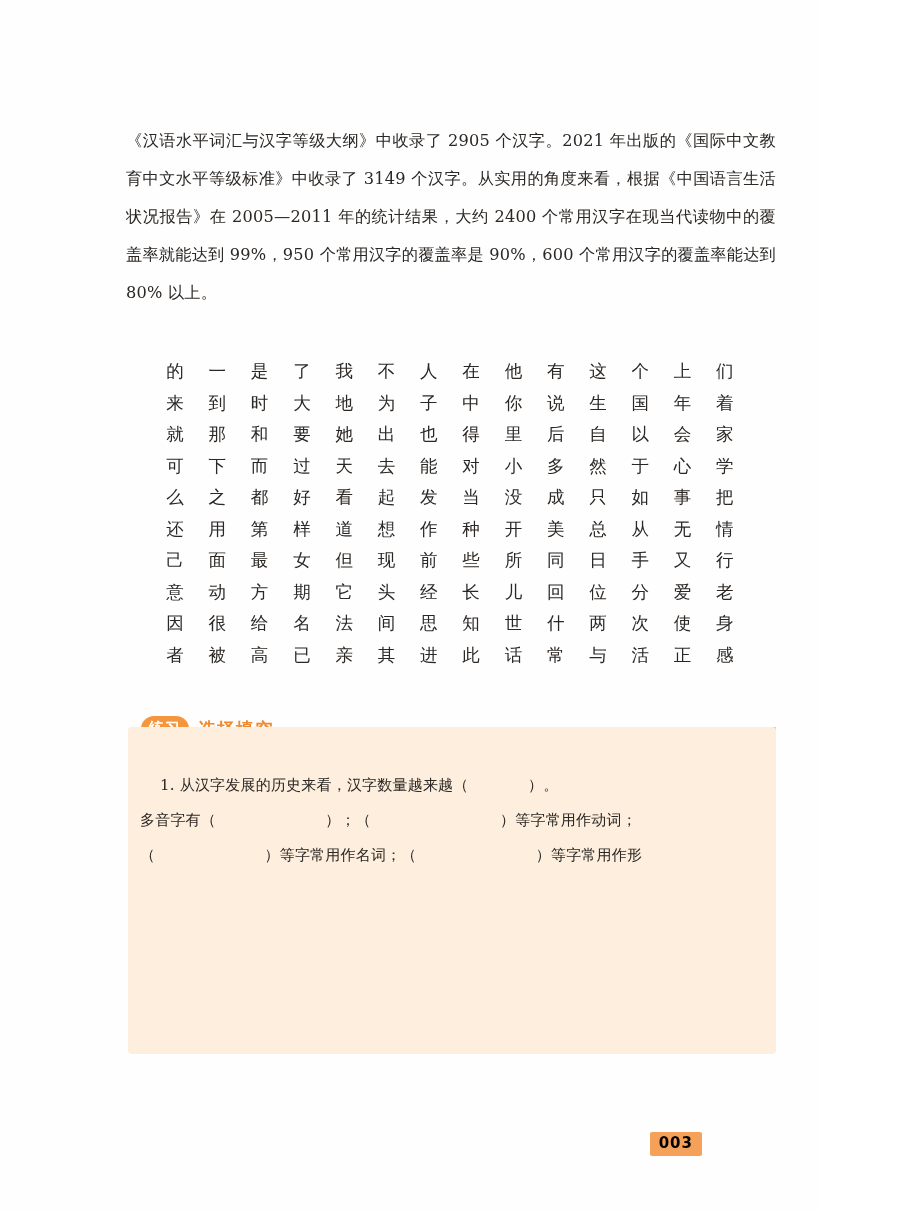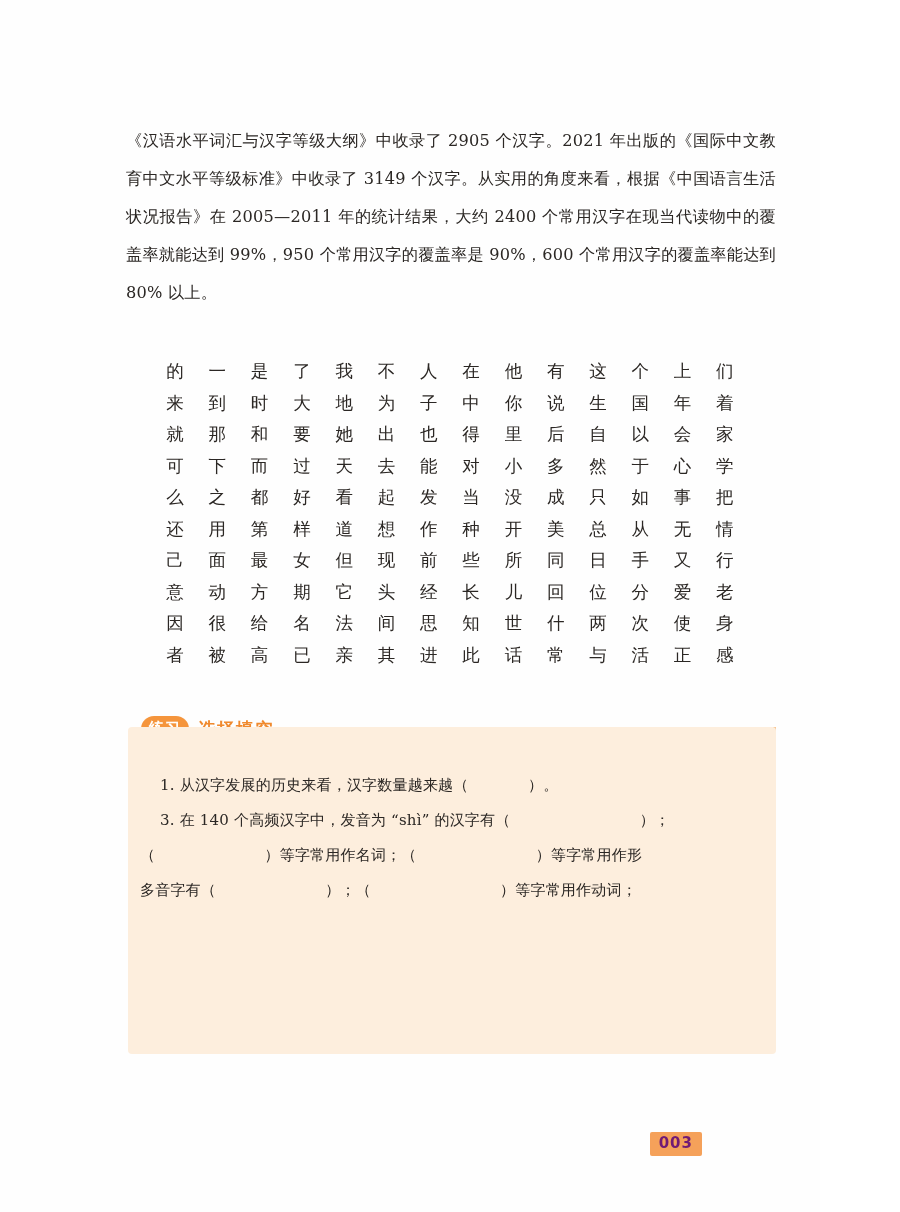--- a/index.html
+++ b/index.html
@@ -153,21 +153,21 @@
   }
   .q-line.opts { padding-left: 30px; }
   .q-line.q3wrap { margin-left: -20px; }
 
   
   .page-num {
     position: absolute;
     right: 118px;
     bottom: 56px;
     background: #f5a15a;
-    color: #701a75;
+    color: #000000;
     font-family: "DejaVu Sans", "Liberation Sans", sans-serif;
     font-size: 15px;
     font-weight: bold;
     letter-spacing: 1px;
     padding: 4px 9px 5px 9px;
     border-radius: 2px;
     line-height: 1;
   }
 </style>
 </head>
@@ -347,20 +347,19 @@
     <span class="practice-badge">练习</span>
     <span class="practice-title">选择填空</span>
     <span class="dot-mid"></span>
     <span class="dotted-rule"></span>
   </div>
 
   <div class="exercise-box"></div>
 
   <div class="exercise-body">
     <div class="q-line">1. 从汉字发展的历史来看，汉字数量越来越（            ）。</div>
-    <div class="q-line">3. 在 140 个高频汉字中，发音为 “shì” 的汉字有（                          ）；</div>
+    <div class="q-line q3wrap">多音字有（                      ）；（                          ）等字常用作动词；</div>
     <div class="q-line q3wrap">（                      ）等字常用作名词；（                        ）等字常用作形</div>
-    <div class="q-line q3wrap">多音字有（                      ）；（                          ）等字常用作动词；</div>
   </div>
 
   <div class="page-num">003</div>
 
 </div>
 
 </body></html>

